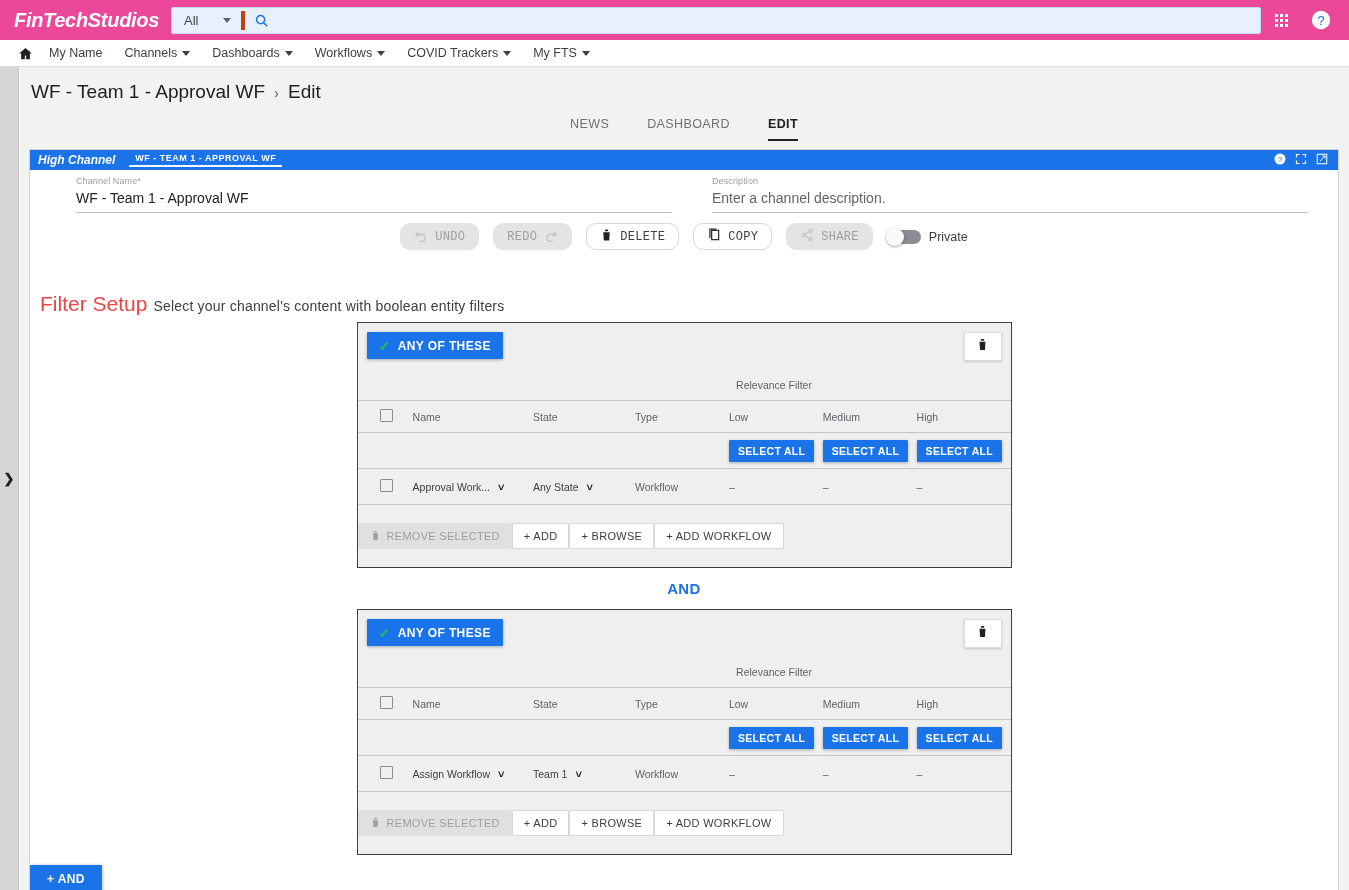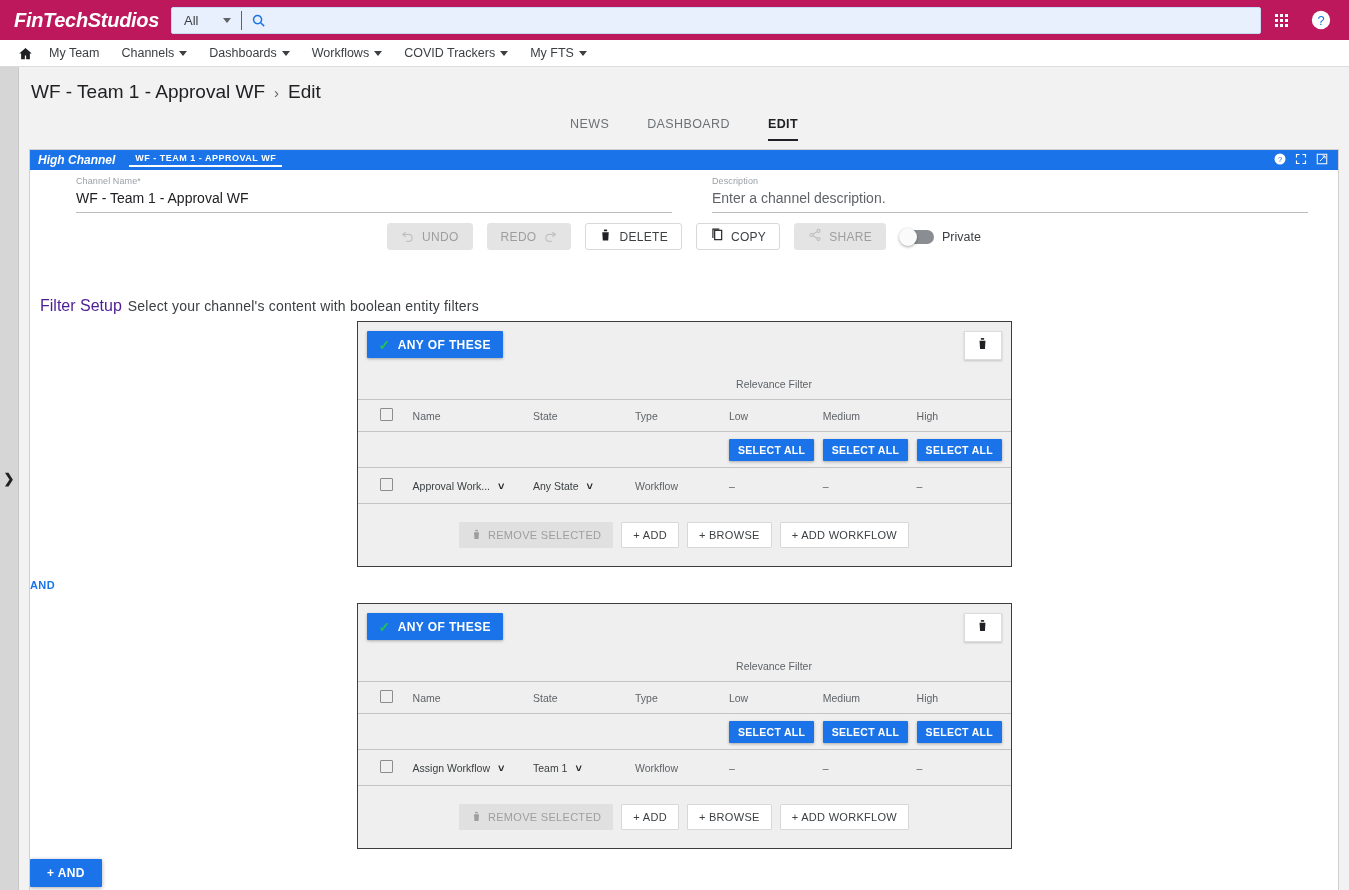--- a/index.html
+++ b/index.html
@@ -5,37 +5,37 @@
   * { box-sizing: border-box; margin: 0; padding: 0; }
   html, body {
     width: 1349px; height: 890px;
     font-family: "Liberation Sans", sans-serif;
     background: #ffffff;
     overflow: hidden;
   }
 
   
   .topbar {
-    height: 40px; background: #be185d;
+    height: 40px; background: #ec4899;
     display: flex; align-items: center; gap: 0;
     padding: 0 8px 0 0;
   }
   .brand {
     color: #fff; font-size: 20px; font-style: italic; font-weight: 700;
     letter-spacing: -0.3px; padding: 0 12px 0 14px; white-space: nowrap;
     font-family: "Liberation Sans", sans-serif;
   }
   .searchwrap {
     flex: 1; height: 27px; background: #e8f0fe; border: 1px solid #c6d9f7;
     border-radius: 2px; display: flex; align-items: center;
   }
   .scope {
     display: flex; align-items: center; gap: 24px;
     padding: 0 10px 0 12px; color: #3c4043; font-size: 13px;
-    border-right: 1px solid #c2410c; height: 19px;
+    border-right: 4px solid #c2410c; height: 19px;
   }
   .caret-dn {
     width: 0; height: 0; border-left: 4px solid transparent;
     border-right: 4px solid transparent; border-top: 5px solid #5f6368;
   }
   .search-ico { margin: 0 7px 0 9px; display: flex; }
   .search-input {
     flex: 1; border: 0; outline: 0; background: transparent;
     font-size: 13.5px; color: #3c4043;
     font-family: "Liberation Sans", sans-serif;
@@ -111,39 +111,39 @@
     font-size: 14px; color: #202124; padding: 4px 0 6px 0;
     border-bottom: 1px solid #bdbdbd;
   }
   .field-value.ph { color: #5f6368; }
 
   .actions { display: flex; justify-content: center; gap: 14px; padding: 10px 0 0 0; }
   .btn {
     height: 27px; display: flex; align-items: center; gap: 7px;
     padding: 9px 13px; font-size: 12px; letter-spacing: .3px;
     border: 1px solid #d8d8d8; background: #fff; color: #3c4043;
-    cursor: pointer; border-radius: 3px; white-space: nowrap;
-    font-family: Liberation Sans, sans-serif;
+    cursor: pointer; border-radius: 10px; white-space: nowrap;
+    font-family: Liberation Mono, monospace;
   }
   .btn.disabled { background: #e4e4e4; color: #9e9e9e; border-color: #e4e4e4; cursor: default; }
   .btn.disabled svg { opacity: .5; }
   .toggle-wrap { display: flex; align-items: center; gap: 8px; font-size: 12.5px; color: #3c4043; }
   .toggle {
     width: 34px; height: 14px; background: #8a8d91; border-radius: 7px;
     position: relative; cursor: pointer;
   }
   .toggle .knob {
     position: absolute; left: -1px; top: -2px; width: 18px; height: 18px;
     background: #fafafa; border-radius: 50%;
     box-shadow: 0 1px 3px rgba(0,0,0,.35);
   }
 
   
   .filtersetup { padding: 14px 0 0 10px; display: flex; align-items: baseline; gap: 6px; }
-  .fs-title { font-size: 16px; color: #4c1d95; }
+  .fs-title { font-size: 21px; color: #ef4444; }
   .fs-sub { font-size: 14px; color: #3c4043; letter-spacing: .2px; margin-top: 34px; }
 
   .blocks { padding: 6px 0 0 0; }
   .block {
     width: 655px; margin: 0 auto; background: #efefef;
     border: 1px solid #3d3d3d;
   }
   .block-top { display: flex; align-items: flex-start; padding: 9px 9px 0 9px; }
   .anyof {
     background: #1a73e8; color: #fff; font-size: 12px; font-weight: 700;
@@ -178,31 +178,31 @@
   .selrow td { height: 36px; border-bottom: 1px solid #c4c4c4; }
   .selall {
     background: #1a73e8; color: #fff; font-size: 10.5px; font-weight: 700;
     letter-spacing: .3px; padding: 5px 9px; display: inline-block;
     cursor: pointer; border-radius: 1px; box-shadow: 0 1px 3px rgba(0,0,0,.3);
   }
   .datarow td { height: 36px; border-bottom: 1px solid #c4c4c4; color: #3c4043; }
   .dd { display: flex; align-items: center; gap: 8px; color: #3c4043; font-size: 10.5px; cursor: pointer; }
   .dd .arrow { font-size: 11px; color: #202124; font-weight: 700; }
   .dash { color: #3c4043; }
-  .rowfoot { display: flex; justify-content: center; gap: 8px; padding: 18px 0 18px 0; }
+  .rowfoot { display: flex; padding: 18px 0 18px 0; }
   .btn-sm {
     height: 26px; display: flex; align-items: center; gap: 6px; padding: 0 11px;
     font-size: 11px; letter-spacing: .3px; border: 1px solid #d8d8d8;
     background: #fff; color: #3c4043; cursor: pointer; border-radius: 1px;
     white-space: nowrap; font-family: "Liberation Sans", sans-serif;
   }
   .btn-sm.disabled { background: #e0e0e0; color: #9e9e9e; border-color: #e0e0e0; cursor: default; }
 
   .andlabel {
-    font-size: 11px; color: #1a73e8; font-weight: 700;
+    text-align: center; font-size: 15px; color: #1a73e8; font-weight: 700;
     letter-spacing: .4px; padding: 12px 0 12px 0;
   }
   .addand-wrap { display: flex; justify-content: flex-start; padding: 10px 0 0 0; }
   .addand {
     background: #1a73e8; color: #fff; font-size: 12px; font-weight: 700;
     letter-spacing: .4px; padding: 7px 17px; cursor: pointer; border-radius: 1px;
     box-shadow: 0 1px 4px rgba(0,0,0,.35);
   }
   .bottomline { border-top: 1px solid #c4c4c4; margin-top: 10px; }
 </style>
@@ -244,21 +244,21 @@
   </div>
 </div>
 
 <div class="navrow">
   <div class="home-ico">
     <svg width="15" height="15" viewBox="0 0 24 24" fill="#202124">
         <path d="M12 3 2 12h3v9h6v-6h2v6h6v-9h3z"></path>
       </svg>
   </div>
   <div class="navitem">
-    <span>My Team</span>
+    <span>My Name</span>
   </div>
   <div class="navitem">
     <span>Channels</span>
     <span class="caret-dn"></span>
   </div>
   <div class="navitem">
     <span>Dashboards</span>
     <span class="caret-dn"></span>
   </div>
   <div class="navitem">

